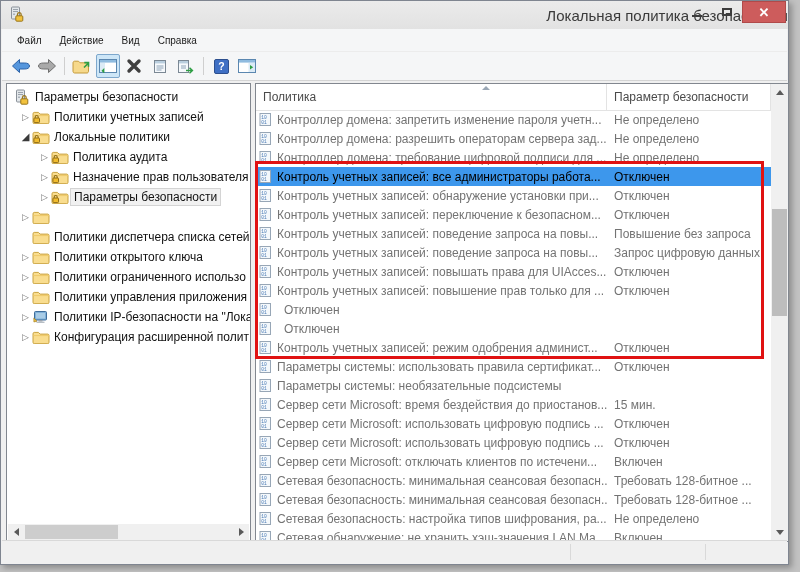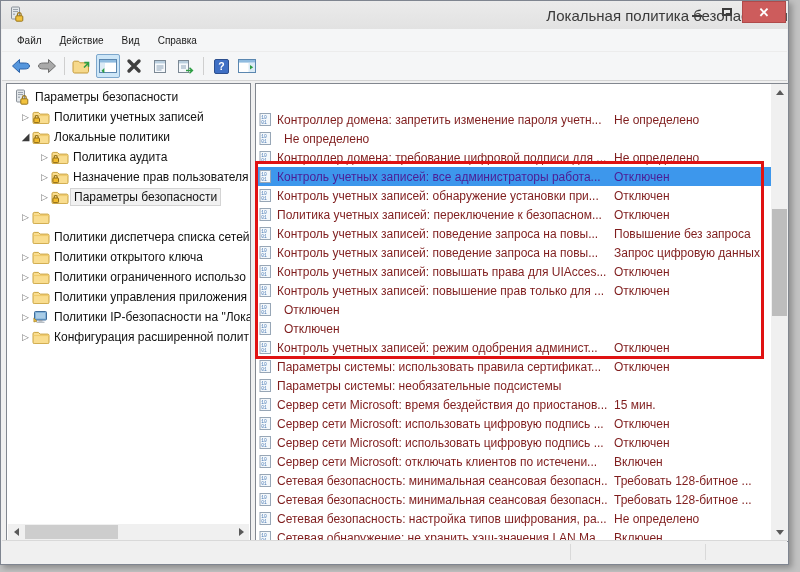--- a/index.html
+++ b/index.html
@@ -64,26 +64,26 @@
   .list-header{position:absolute;left:0;top:0;right:17px;height:26px;background:#fff;
     border-bottom:1px solid #e3e3e3;font-size:12px;color:#4a4a4a;}
   .col-h{position:absolute;top:0;height:26px;line-height:26px;padding-left:7px;
     border-right:1px solid #e3e3e3;box-sizing:border-box;overflow:hidden;white-space:nowrap;}
   .col-h.c1{left:0;width:351px;}
   .col-h.c2{left:351px;right:0;}
   .sort-up{position:absolute;left:226px;top:2px;width:0;height:0;
     border-left:4px solid transparent;border-right:4px solid transparent;
     border-bottom:4px solid #9aa7b5;}
   .list-body{position:absolute;left:0;top:26px;right:17px;bottom:0;overflow:hidden;}
-  .list-row{height:19px;display:flex;align-items:center;font-size:12px;color:#7f1d1d;
+  .list-row{height:19px;display:flex;align-items:center;font-size:12px;color:#737373;
     white-space:nowrap;}
   .list-row .p-ic{flex:0 0 18px;padding-left:3px;display:flex;align-items:center;}
   .list-row .p-name{flex:0 0 330px;overflow:hidden;}
   .list-row .p-val{flex:1;overflow:hidden;padding-left:7px;}
-  .list-row.selected{background:#3d97ec;color:#4c1d95;}
+  .list-row.selected{background:#3d97ec;color:#000000;}
   
   .v-scroll{position:absolute;top:0;right:0;width:17px;bottom:0;background:#f0f0f0;}
   .v-arrow{position:absolute;left:0;width:17px;height:17px;display:flex;align-items:center;justify-content:center;}
   .v-arrow.up{top:0;}
   .v-arrow.down{bottom:0;}
   .tri-u{width:0;height:0;border-left:4px solid transparent;border-right:4px solid transparent;
     border-bottom:5px solid #5a5a5a;}
   .tri-d{width:0;height:0;border-left:4px solid transparent;border-right:4px solid transparent;
     border-top:5px solid #5a5a5a;}
   .v-thumb{position:absolute;left:1px;width:15px;top:125px;height:107px;background:#bdbdbd;}
@@ -365,40 +365,46 @@
           <span class="tri-l"></span>
         </div>
       <div class="h-thumb"></div>
       <div class="h-arrow right">
           <span class="tri-r"></span>
         </div>
     </div>
   </div>
 
   <div class="list-panel">
+    <div class="list-header">
+      <div class="col-h c1">Политика</div>
+      <div class="col-h c2">Параметр безопасности</div>
+      <span class="sort-up"></span>
+    </div>
     <div class="list-body" id="list-body">
         <div class="list-row">
           <span class="p-ic">
             <svg width="13" height="13" viewBox="0 0 13 13">
               <rect x="1" y=".5" width="10.5" height="12" fill="#f4f8fb" stroke="#97a6b6"></rect>
               <text x="2.2" y="5.6" font-size="4.6" font-family="Liberation Mono, monospace" fill="#4a7ab5">10</text>
               <text x="2.2" y="10.6" font-size="4.6" font-family="Liberation Mono, monospace" fill="#4a7ab5">01</text>
             </svg>
           </span>
           <span class="p-name">Контроллер домена: запретить изменение пароля учетн...</span>
           <span class="p-val">Не определено</span>
         </div>
         <div class="list-row">
           <span class="p-ic">
             <svg width="13" height="13" viewBox="0 0 13 13">
               <rect x="1" y=".5" width="10.5" height="12" fill="#f4f8fb" stroke="#97a6b6"></rect>
               <text x="2.2" y="5.6" font-size="4.6" font-family="Liberation Mono, monospace" fill="#4a7ab5">10</text>
               <text x="2.2" y="10.6" font-size="4.6" font-family="Liberation Mono, monospace" fill="#4a7ab5">01</text>
             </svg>
           </span>
+          <span class="p-name">Контроллер домена: разрешить операторам сервера зад...</span>
           <span class="p-val">Не определено</span>
         </div>
         <div class="list-row">
           <span class="p-ic">
             <svg width="13" height="13" viewBox="0 0 13 13">
               <rect x="1" y=".5" width="10.5" height="12" fill="#f4f8fb" stroke="#97a6b6"></rect>
               <text x="2.2" y="5.6" font-size="4.6" font-family="Liberation Mono, monospace" fill="#4a7ab5">10</text>
               <text x="2.2" y="10.6" font-size="4.6" font-family="Liberation Mono, monospace" fill="#4a7ab5">01</text>
             </svg>
           </span>
@@ -428,21 +434,21 @@
           <span class="p-val">Отключен</span>
         </div>
         <div class="list-row">
           <span class="p-ic">
             <svg width="13" height="13" viewBox="0 0 13 13">
               <rect x="1" y=".5" width="10.5" height="12" fill="#f4f8fb" stroke="#97a6b6"></rect>
               <text x="2.2" y="5.6" font-size="4.6" font-family="Liberation Mono, monospace" fill="#4a7ab5">10</text>
               <text x="2.2" y="10.6" font-size="4.6" font-family="Liberation Mono, monospace" fill="#4a7ab5">01</text>
             </svg>
           </span>
-          <span class="p-name">Политика учетных записей: переключение к безопасном...</span>
+          <span class="p-name">Контроль учетных записей: переключение к безопасном...</span>
           <span class="p-val">Отключен</span>
         </div>
         <div class="list-row">
           <span class="p-ic">
             <svg width="13" height="13" viewBox="0 0 13 13">
               <rect x="1" y=".5" width="10.5" height="12" fill="#f4f8fb" stroke="#97a6b6"></rect>
               <text x="2.2" y="5.6" font-size="4.6" font-family="Liberation Mono, monospace" fill="#4a7ab5">10</text>
               <text x="2.2" y="10.6" font-size="4.6" font-family="Liberation Mono, monospace" fill="#4a7ab5">01</text>
             </svg>
           </span>

